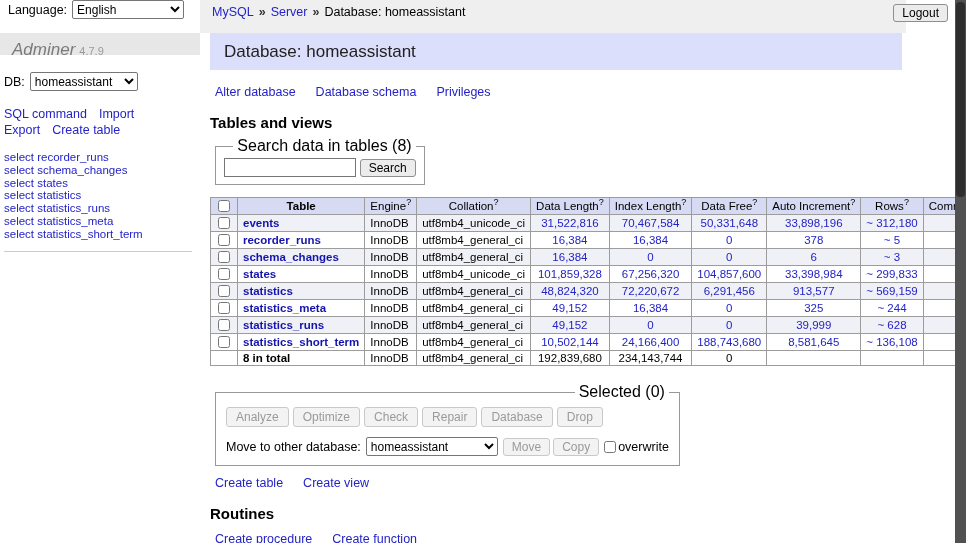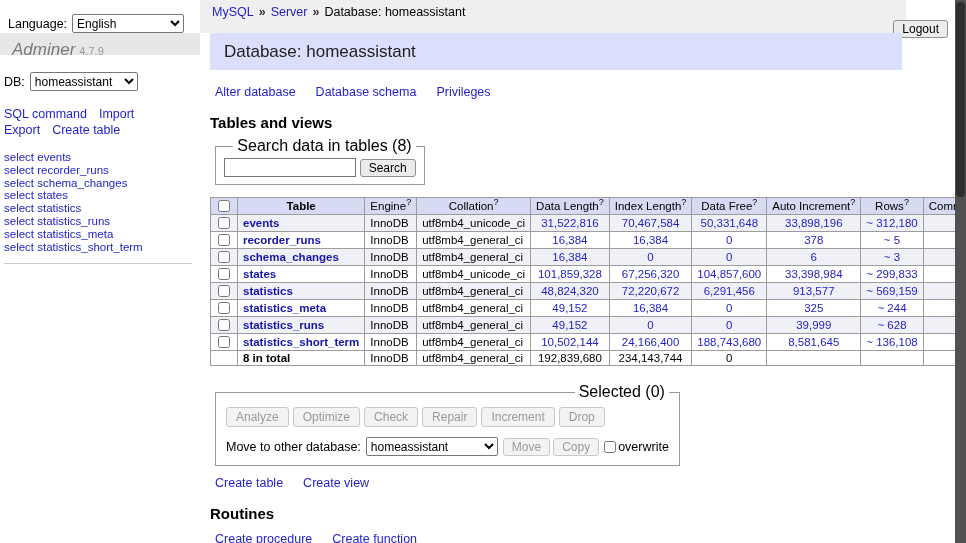--- a/index.html
+++ b/index.html
@@ -6,26 +6,26 @@
   body{width:966px;height:543px;position:relative;overflow:hidden;background:#fff;
        font-family:"Liberation Sans",sans-serif;font-size:13px;color:#000;}
   a{color:#2323c8;text-decoration:none;cursor:pointer;}
   sup{font-size:9px;vertical-align:super;line-height:0;}
   select{font-family:inherit;font-size:12px;height:19px;border:1px solid #767676;background:#fff;border-radius:2px;}
   button{font-family:inherit;font-size:12px;border:1px solid #8f8f8f;background:#ececec;border-radius:3px;padding:1px 8px;cursor:pointer;color:#000;}
   button:disabled{color:#9a9a9a;border-color:#c9c9c9;background:#f3f3f3;cursor:default;}
   input[type=checkbox]{width:12px;height:12px;margin:1px 2px;vertical-align:middle;}
 
   
-  #lang{position:absolute;left:8px;top:14px;font-size:12.5px;}
+  #lang{position:absolute;left:8px;top:0;font-size:12.5px;}
   #lang select{width:112px;margin-left:5px;}
   #breadcrumb{position:absolute;left:200px;top:0;width:706px;height:33px;background:#efefef;
               font-size:12.5px;line-height:25px;padding-left:12px;box-sizing:border-box;}
   #breadcrumb .sep{color:#333;margin:0 5px;font-weight:bold;}
-  #logout-btn{position:absolute;right:18px;top:20px;}
+  #logout-btn{position:absolute;right:18px;top:4px;}
 
   
   #scrollbar{position:absolute;right:0;top:0;width:11px;height:543px;background:#515151;}
   #scrollbar .thumb{position:absolute;left:1px;top:2px;width:9px;height:195px;background:#2e2e2e;border-radius:4px;}
 
   
   #sidebar{position:absolute;left:0;top:33px;width:200px;}
   #brand{background:#e7e7e7;height:22px;line-height:34px;padding-left:12px;color:#7a7a7a;}
   #brand .nm{font-style:italic;font-size:17px;}
   #brand .ver{font-size:11px;color:#9a9a9a;margin-left:4px;}
@@ -102,21 +102,20 @@
   </div>
   <div id="side-body">
     <div class="db-row">
       <span>DB:</span><select><option>homeassistant</option></select>
     </div>
     <p class="side-nav">
       <a>SQL command</a><a>Import</a><br>
       <a>Export</a><a>Create table</a>
     </p>
     <div id="table-list">
-        <a class="slink">select events</a>
         <a class="slink">select recorder_runs</a>
         <a class="slink">select schema_changes</a>
         <a class="slink">select states</a>
         <a class="slink">select statistics</a>
         <a class="slink">select statistics_runs</a>
         <a class="slink">select statistics_meta</a>
         <a class="slink">select statistics_short_term</a>
       </div>
     <hr id="side-rule">
   </div>
@@ -259,21 +258,21 @@
           <td class="c-num total-num">0</td>
           <td class="c-num total-num"></td>
           <td class="c-num total-num"></td>
           <td class="c-comment"></td>
         </tr>
       </tbody>
   </table>
 
   <fieldset id="selected-fs">
     <legend>Selected (0)</legend>
-    <div class="btns"><button class="dbtn" disabled="">Analyze</button><button class="dbtn" disabled="">Optimize</button><button class="dbtn" disabled="">Check</button><button class="dbtn" disabled="">Repair</button><button class="dbtn" disabled="">Increment</button><button class="dbtn" disabled="">Drop</button></div>
+    <div class="btns"><button class="dbtn" disabled="">Analyze</button><button class="dbtn" disabled="">Optimize</button><button class="dbtn" disabled="">Check</button><button class="dbtn" disabled="">Repair</button><button class="dbtn" disabled="">Database</button><button class="dbtn" disabled="">Drop</button></div>
     <div class="move-row">
       <span>Move to other database:</span><select><option>homeassistant</option></select><button disabled="">Move</button><button disabled="">Copy</button><input type="checkbox" id="overwrite-cb" style=""><label for="overwrite-cb">overwrite</label>
     </div>
   </fieldset>
 
   <p class="links-row tight">
     <a>Create table</a><a>Create view</a>
   </p>
 
   <h3>Routines</h3>

